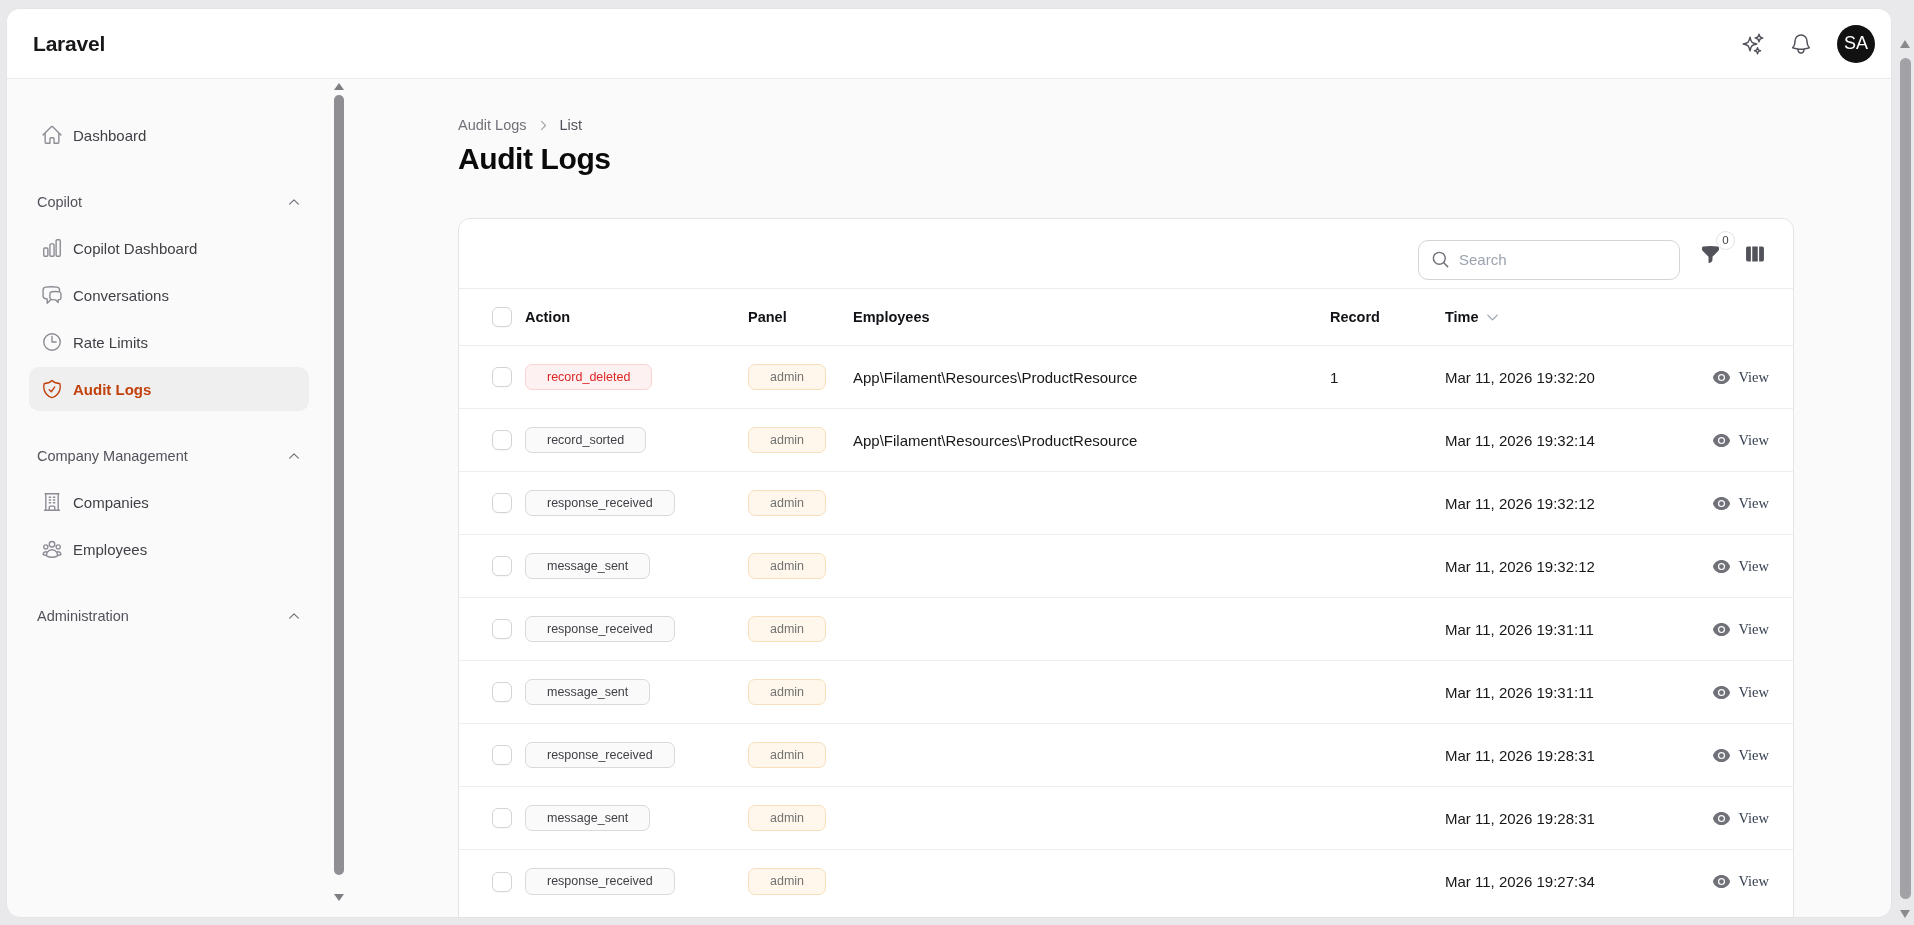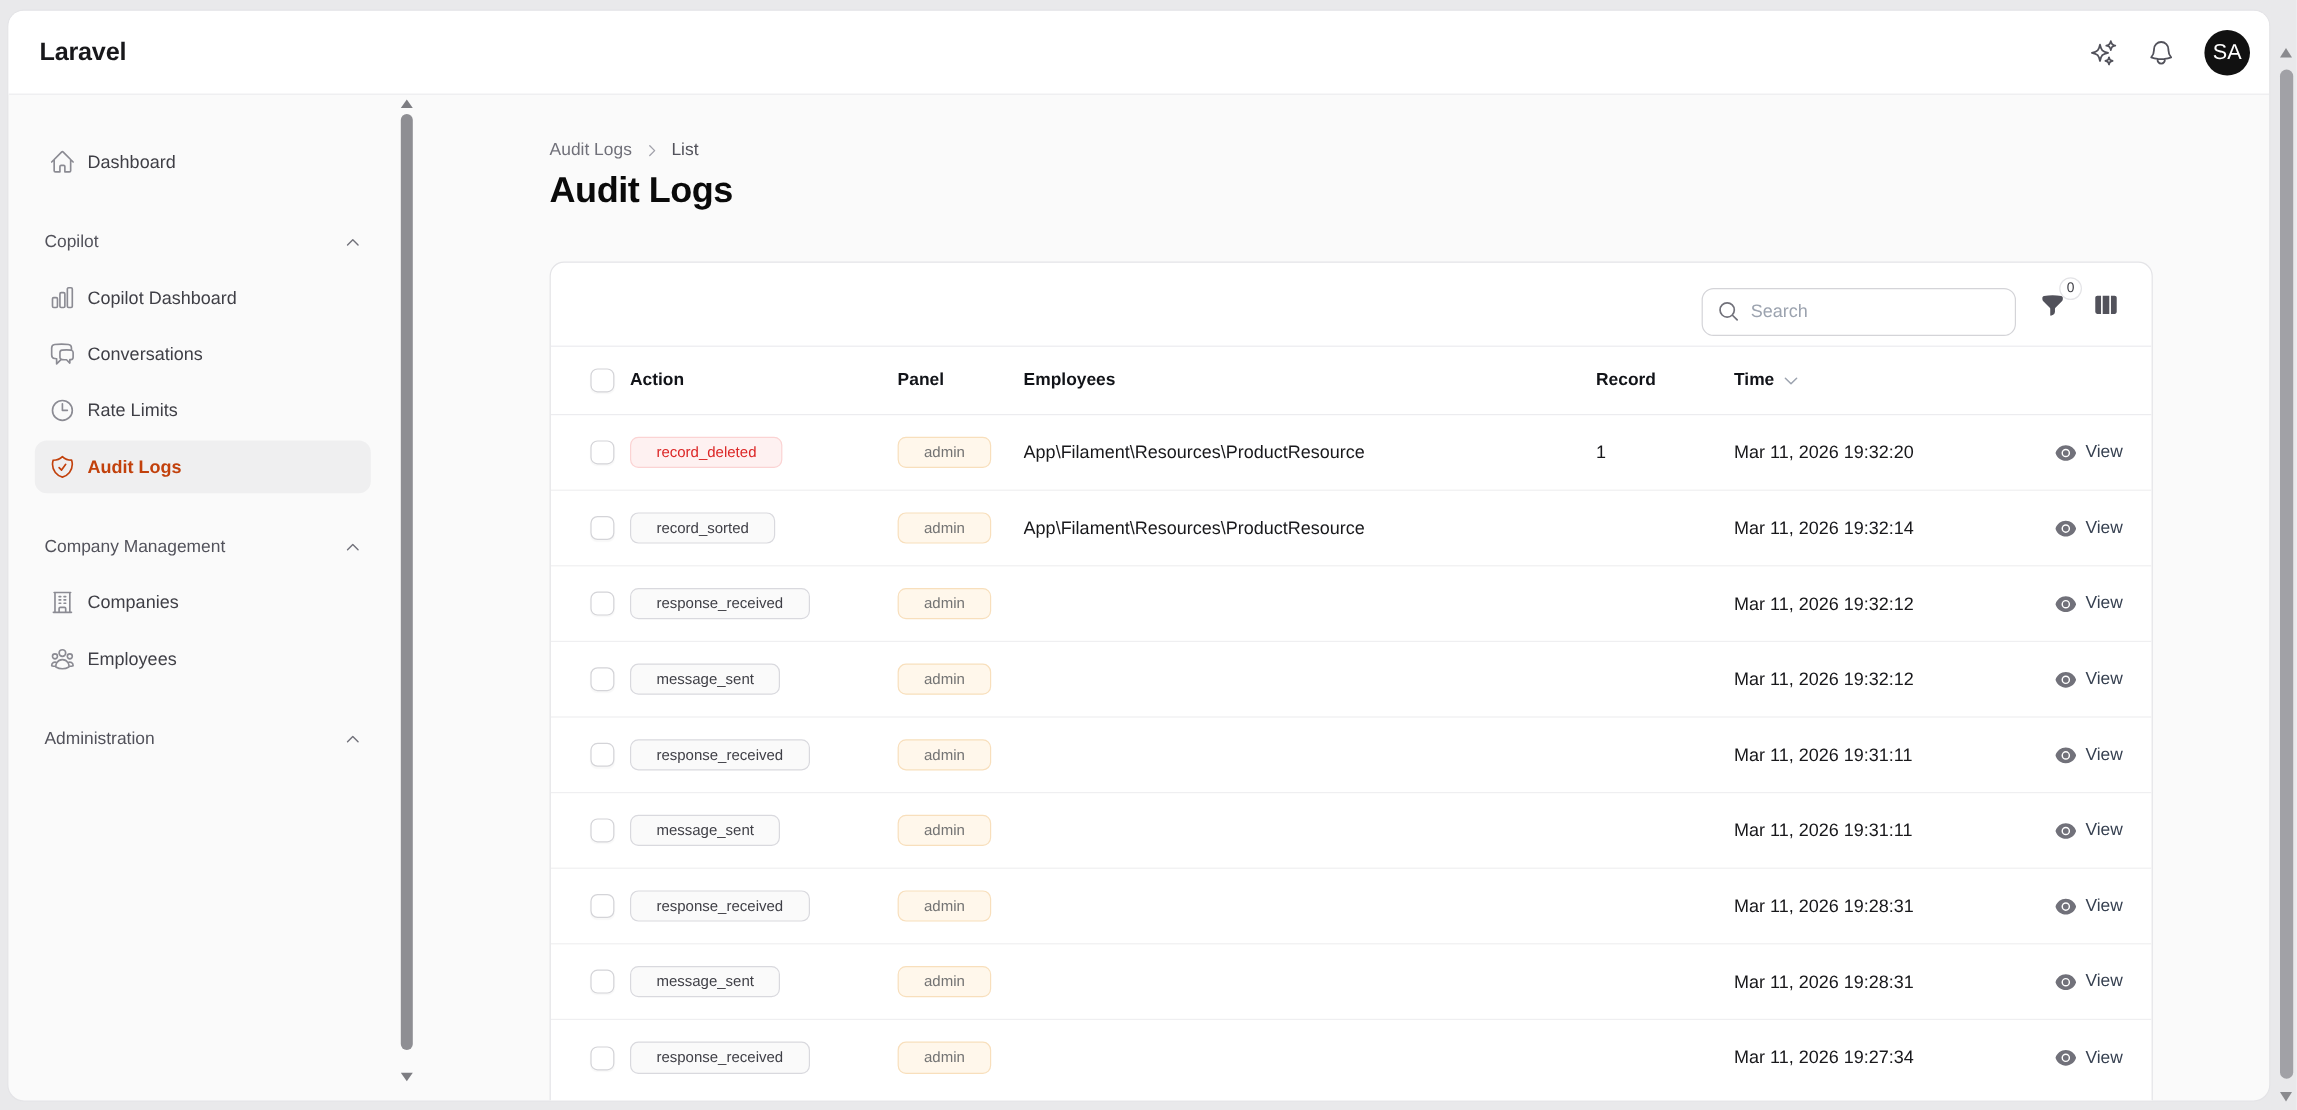--- a/index.html
+++ b/index.html
@@ -83,21 +83,21 @@
   .td-check { display:flex; justify-content:flex-start; padding-left:33px; }
   .thead .td-check { padding-left:33px; }
   .checkbox { width:20px; height:20px; border:1px solid #d4d4d8; border-radius:6px;
     background:#fff; box-shadow:0 1px 1px rgba(0,0,0,.03); cursor:pointer; display:block; }
   .td-text { font-size:15px; color:#18181b; white-space:nowrap; overflow:hidden; }
   .badge { display:inline-block; font-size:12.5px; font-weight:500; line-height:1;
     padding:6px 21px; border-radius:7px; white-space:nowrap; }
   .badge-gray { color:#3f3f46; background:#fafafa; border:1px solid #d9d9de; }
   .badge-danger { color:#dc2626; background:#fef1f1; border:1px solid #fbd3d3; }
   .badge-warning { color:#737373; background:#fff7eb; border:1px solid #f8dfbc; }
-  .td-actions { display:flex; justify-content:flex-end; padding-right:24px; }
+  .td-actions { display:flex; justify-content:flex-end; padding-right:24px;font-family:Liberation Serif, serif; }
   .view-link { display:flex; align-items:center; gap:7px; cursor:pointer; }
   .view-link svg { width:19px; height:19px; color:#71717a; }
   .view-link span { font-size:14.5px; font-weight:500; color:#374151; }
 
   
   .page-scroll { position:absolute; right:1px; top:34px; bottom:0; width:15px; }
   .page-scroll .arrow { position:absolute; left:2px; width:0; height:0;
     border-left:5.5px solid transparent; border-right:5.5px solid transparent; }
   .page-scroll .arrow.up { top:6px; border-bottom:8px solid #8a8a8e; }
   .page-scroll .arrow.down { bottom:7px; border-top:8px solid #8a8a8e; }

